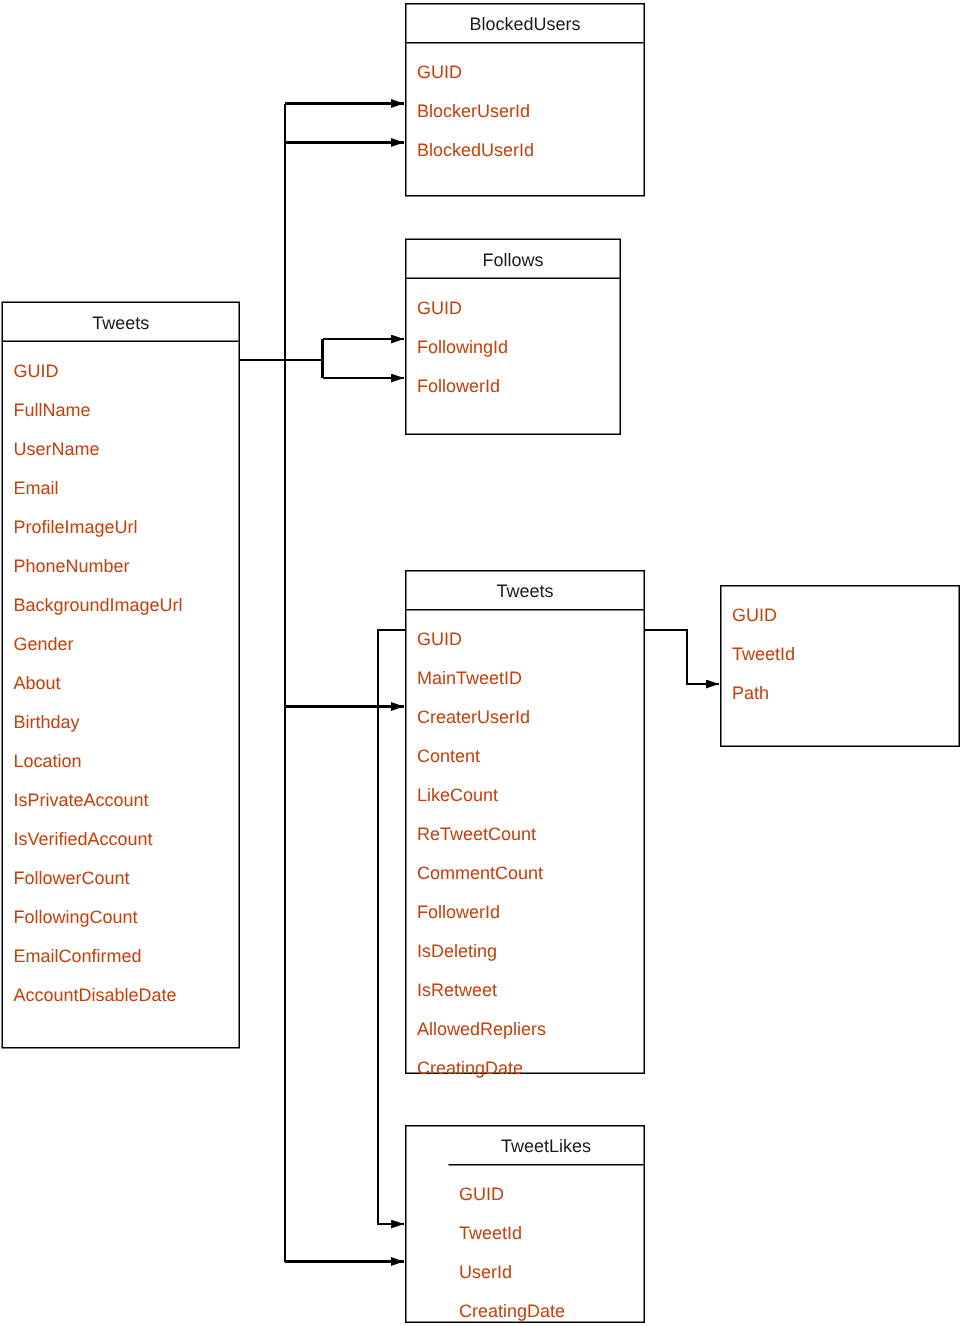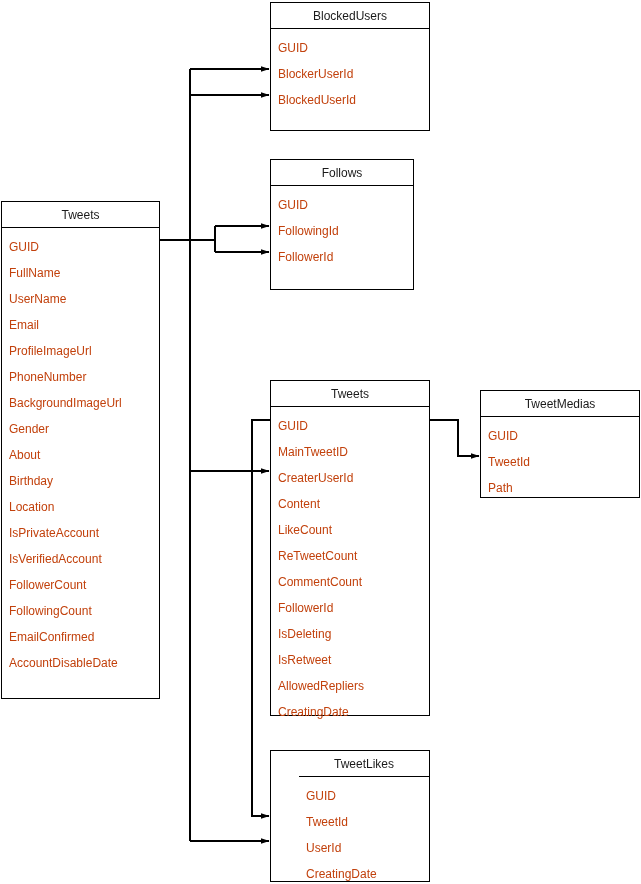--- a/index.html
+++ b/index.html
@@ -145,21 +145,20 @@
         <div class="field">ReTweetCount</div>
         <div class="field">CommentCount</div>
         <div class="field">FollowerId</div>
         <div class="field">IsDeleting</div>
         <div class="field">IsRetweet</div>
         <div class="field">AllowedRepliers</div>
         <div class="field">CreatingDate</div>
       </div>
     </div>
     <div class="entity" style="left: 480px; top: 390px; width: 160px; height: 108px;">
-      <div class="entity-title">TweetMedias</div>
       <div class="entity-fields">
         <div class="field">GUID</div>
         <div class="field">TweetId</div>
         <div class="field">Path</div>
       </div>
     </div>
     <div class="entity" style="left: 270px; top: 750px; width: 160px; height: 132px; padding-left: 28px;">
       <div class="entity-title">TweetLikes</div>
       <div class="entity-fields">
         <div class="field">GUID</div>

